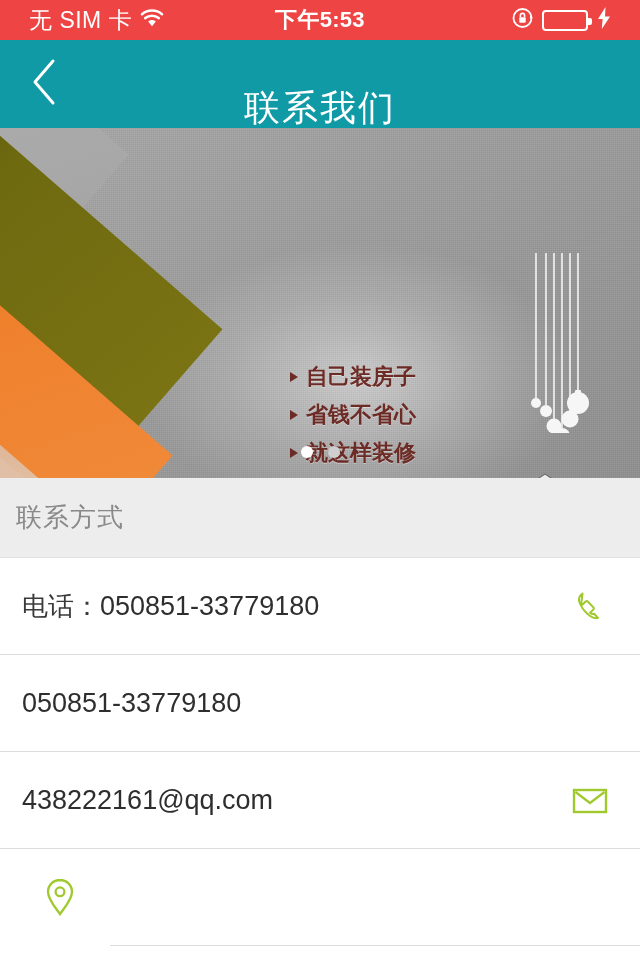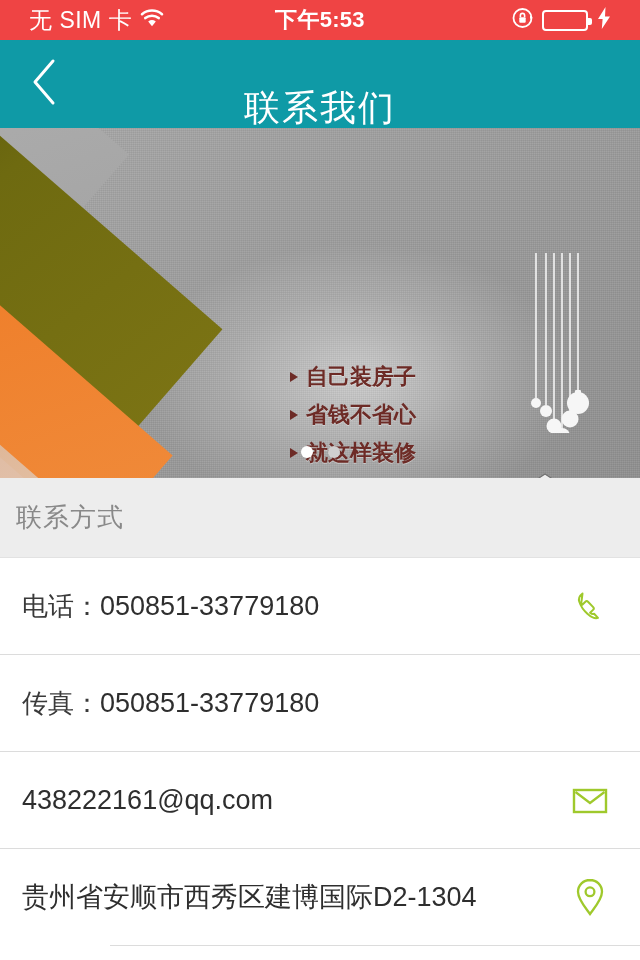--- a/index.html
+++ b/index.html
@@ -415,39 +415,37 @@
       <span class="row-value">050851-33779180</span>
       <span class="row-icon">
         <svg width="40" height="40" viewBox="0 0 40 40">
           <path d="M12.5 6.5 c-2.6 2 -4.4 4.6 -3.2 8.2 c1.3 4 4.3 8.6 8.1 12 c3.5 3.1 7.7 5.4 10.6 4.2 l-3.9 -4.2 c-1.3 0.7 -2.6 0.2 -4 -1 l3.2 -3.1 c0.8 -0.8 0.6 -1.7 -0.1 -2.5 l-5.2 -5.4 c-0.8 -0.8 -1.8 -0.8 -2.6 0 l-3.1 3 c-1.1 -1.5 -1.4 -2.8 -0.7 -4.1 z" fill="none" stroke="#9fc92c" stroke-width="2" stroke-linejoin="round"></path>
         </svg>
       </span>
       <span class="row-sep"></span>
     </div>
 
     <div class="row">
-      <span class="row-label">传真：</span>
       <span class="row-value">050851-33779180</span>
       <span class="row-icon empty"></span>
       <span class="row-sep"></span>
     </div>
 
     <div class="row">
       <span class="row-value">438222161@qq.com</span>
       <span class="row-icon">
         <svg width="38" height="30" viewBox="0 0 38 30">
           <rect x="3" y="4" width="32" height="22" fill="none" stroke="#9fc92c" stroke-width="2.4"></rect>
           <path d="M4.5 6 L19 17 L33.5 6" fill="none" stroke="#9fc92c" stroke-width="2.2"></path>
         </svg>
       </span>
       <span class="row-sep"></span>
     </div>
 
     <div class="row">
-      <span class="row-value multiline">贵州省安顺市西秀区建博国际D2-1304</span>
       <span class="row-icon">
         <svg width="36" height="44" viewBox="0 0 36 44">
           <path d="M18 4 c-6.6 0 -12 5.2 -12 11.8 c0 8.2 9.2 18 12 22.2 c2.8 -4.2 12 -14 12 -22.2 c0 -6.6 -5.4 -11.8 -12 -11.8 z" fill="none" stroke="#9fc92c" stroke-width="2.3"></path>
           <circle cx="18" cy="15.8" r="4.4" fill="none" stroke="#9fc92c" stroke-width="2.3"></circle>
         </svg>
       </span>
       <span class="row-sep inset"></span>
     </div>
 
   </div>

